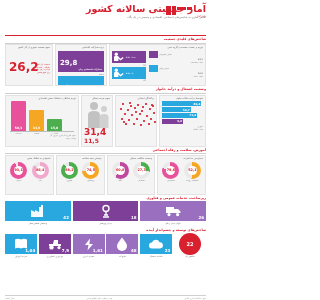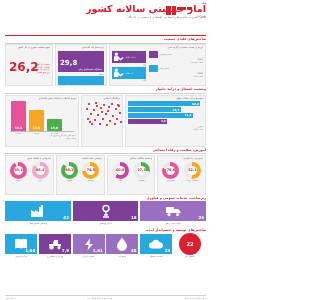--- a/index.html
+++ b/index.html
@@ -223,20 +223,31 @@
       <div class="axis"></div>
       <div style="display:flex;gap:3px;padding:0 3px;">
         <span class="mt" style="width:15px;text-align:center">خدمات</span>
         <span class="mt" style="width:15px;text-align:center">صنعت</span>
         <span class="mt" style="width:15px;text-align:center">کشاورزی</span>
       </div>
       <span class="mt">منبع: طرح آمارگیری نیروی کار</span>
       <span class="mt">واحد: درصد</span>
     </div>
 
+    <div class="card" style="width:32px">
+      <div class="cardhead">سهم هزینه مسکن</div>
+      <svg width="24" height="28" viewBox="0 0 24 28" style="position:absolute;right:2px;top:5px;opacity:.55">
+        <circle cx="8" cy="5" r="4" fill="#9a9a9a"></circle>
+        <path d="M2 27 L2 14 Q2 10 8 10 Q14 10 14 14 L14 27 Z" fill="#9a9a9a"></path>
+        <circle cx="18" cy="8" r="3" fill="#b5b5b5"></circle>
+        <path d="M13.5 27 L13.5 16 Q13.5 13 18 13 Q22.5 13 22.5 16 L22.5 27 Z" fill="#b5b5b5"></path>
+      </svg>
+      <div class="bignum n31" style="position:absolute;left:2px;bottom:9px;">31,4</div>
+      <div class="bignum" style="font-size:6px;position:absolute;left:2px;bottom:2px;">11,5</div>
+    </div>
 
     <div class="card" style="width:42px">
       <div class="cardhead">پراکندگی استانی</div>
       <div class="dots">
         <i style="left:4px;top:2px"></i>
           <i style="left:11px;top:1px"></i>
           <i style="left:19px;top:3px"></i>
         <i style="left:27px;top:2px"></i>
           <i style="left:34px;top:4px"></i>
           <i style="left:2px;top:7px"></i>

